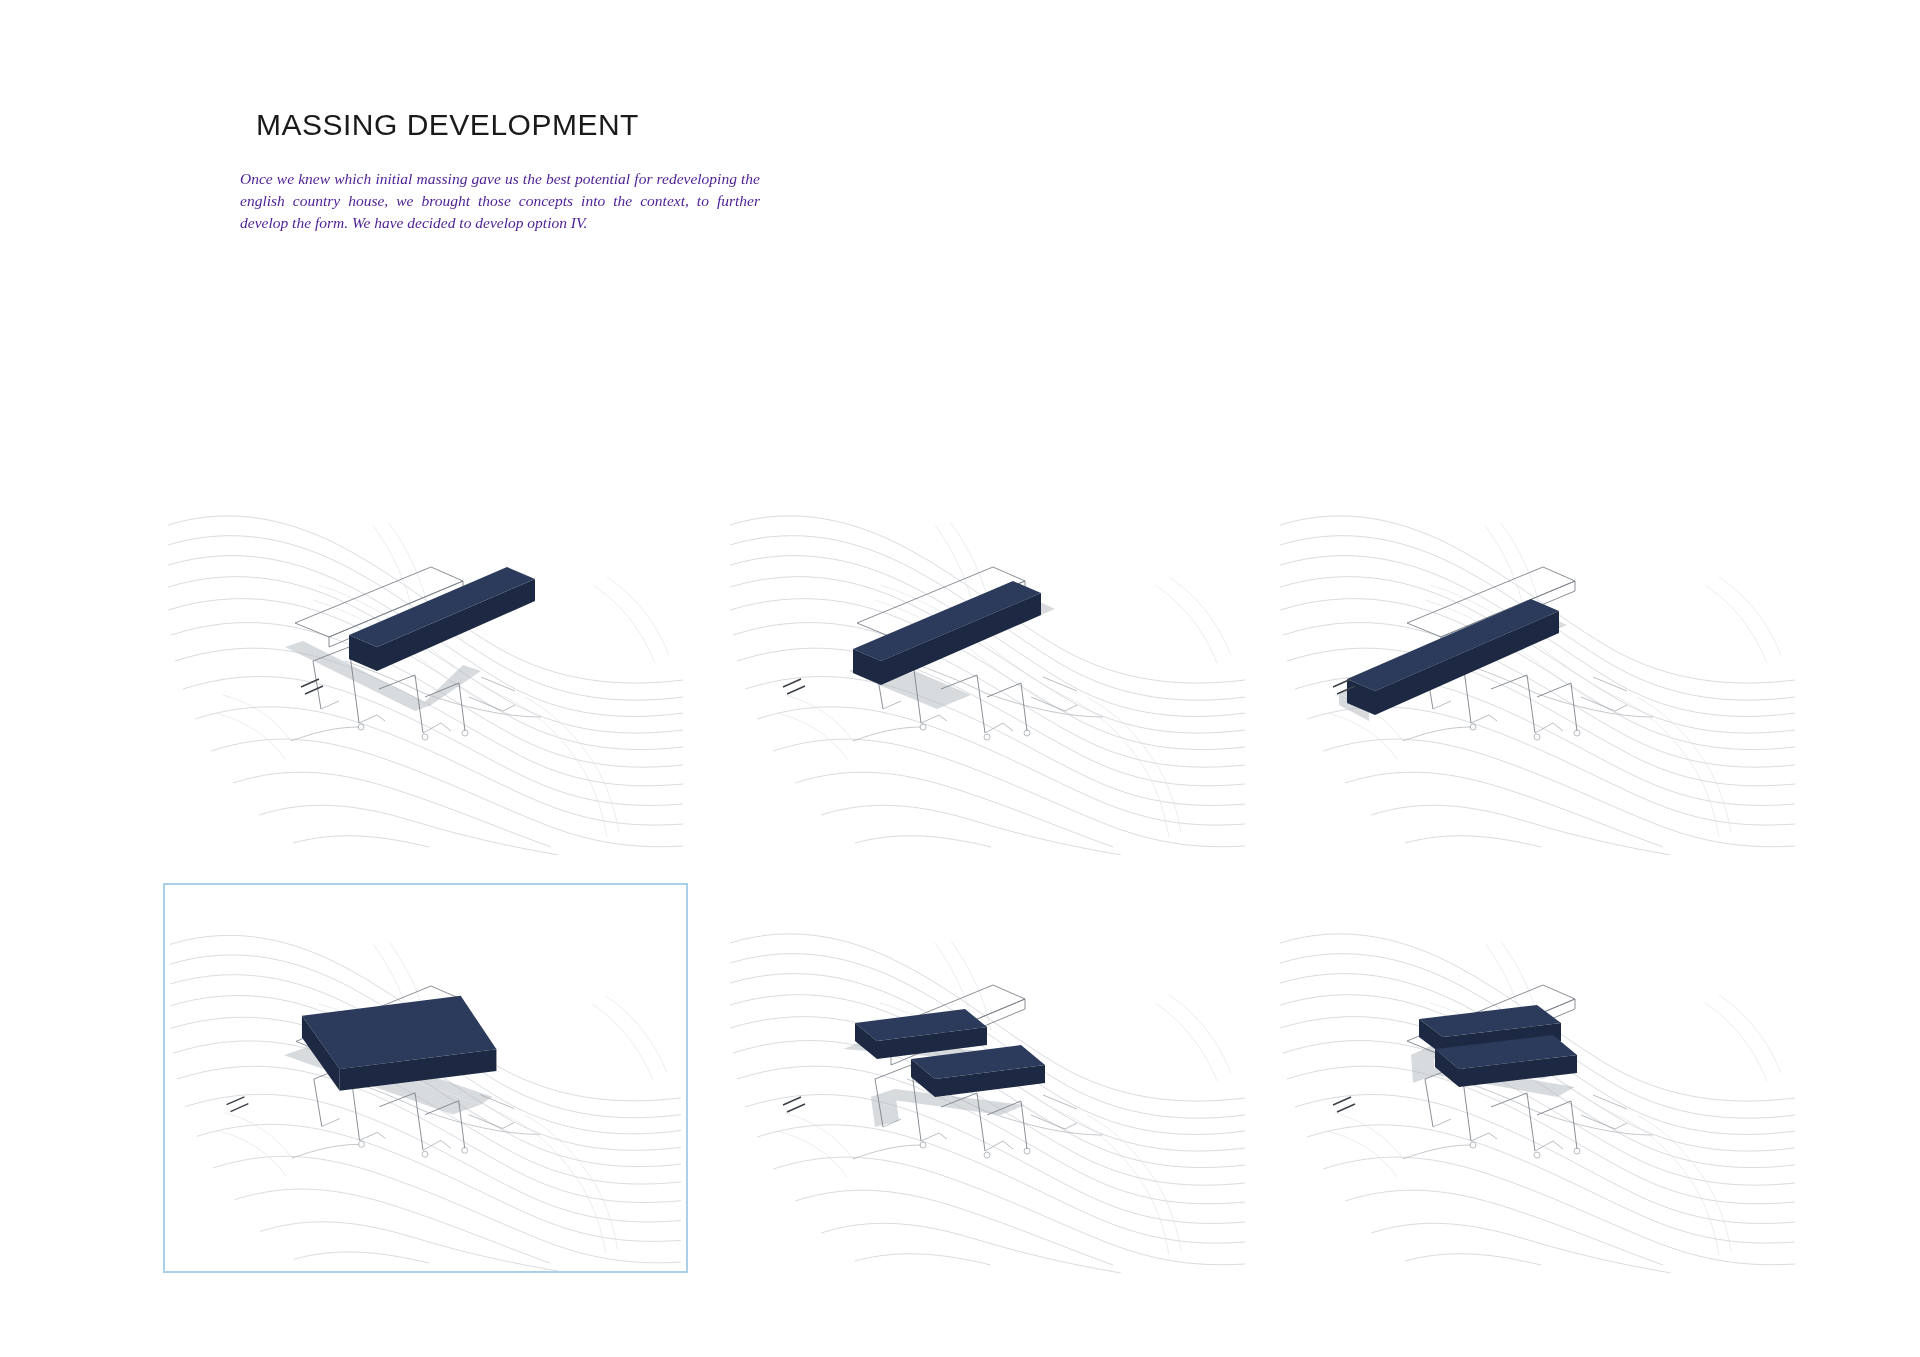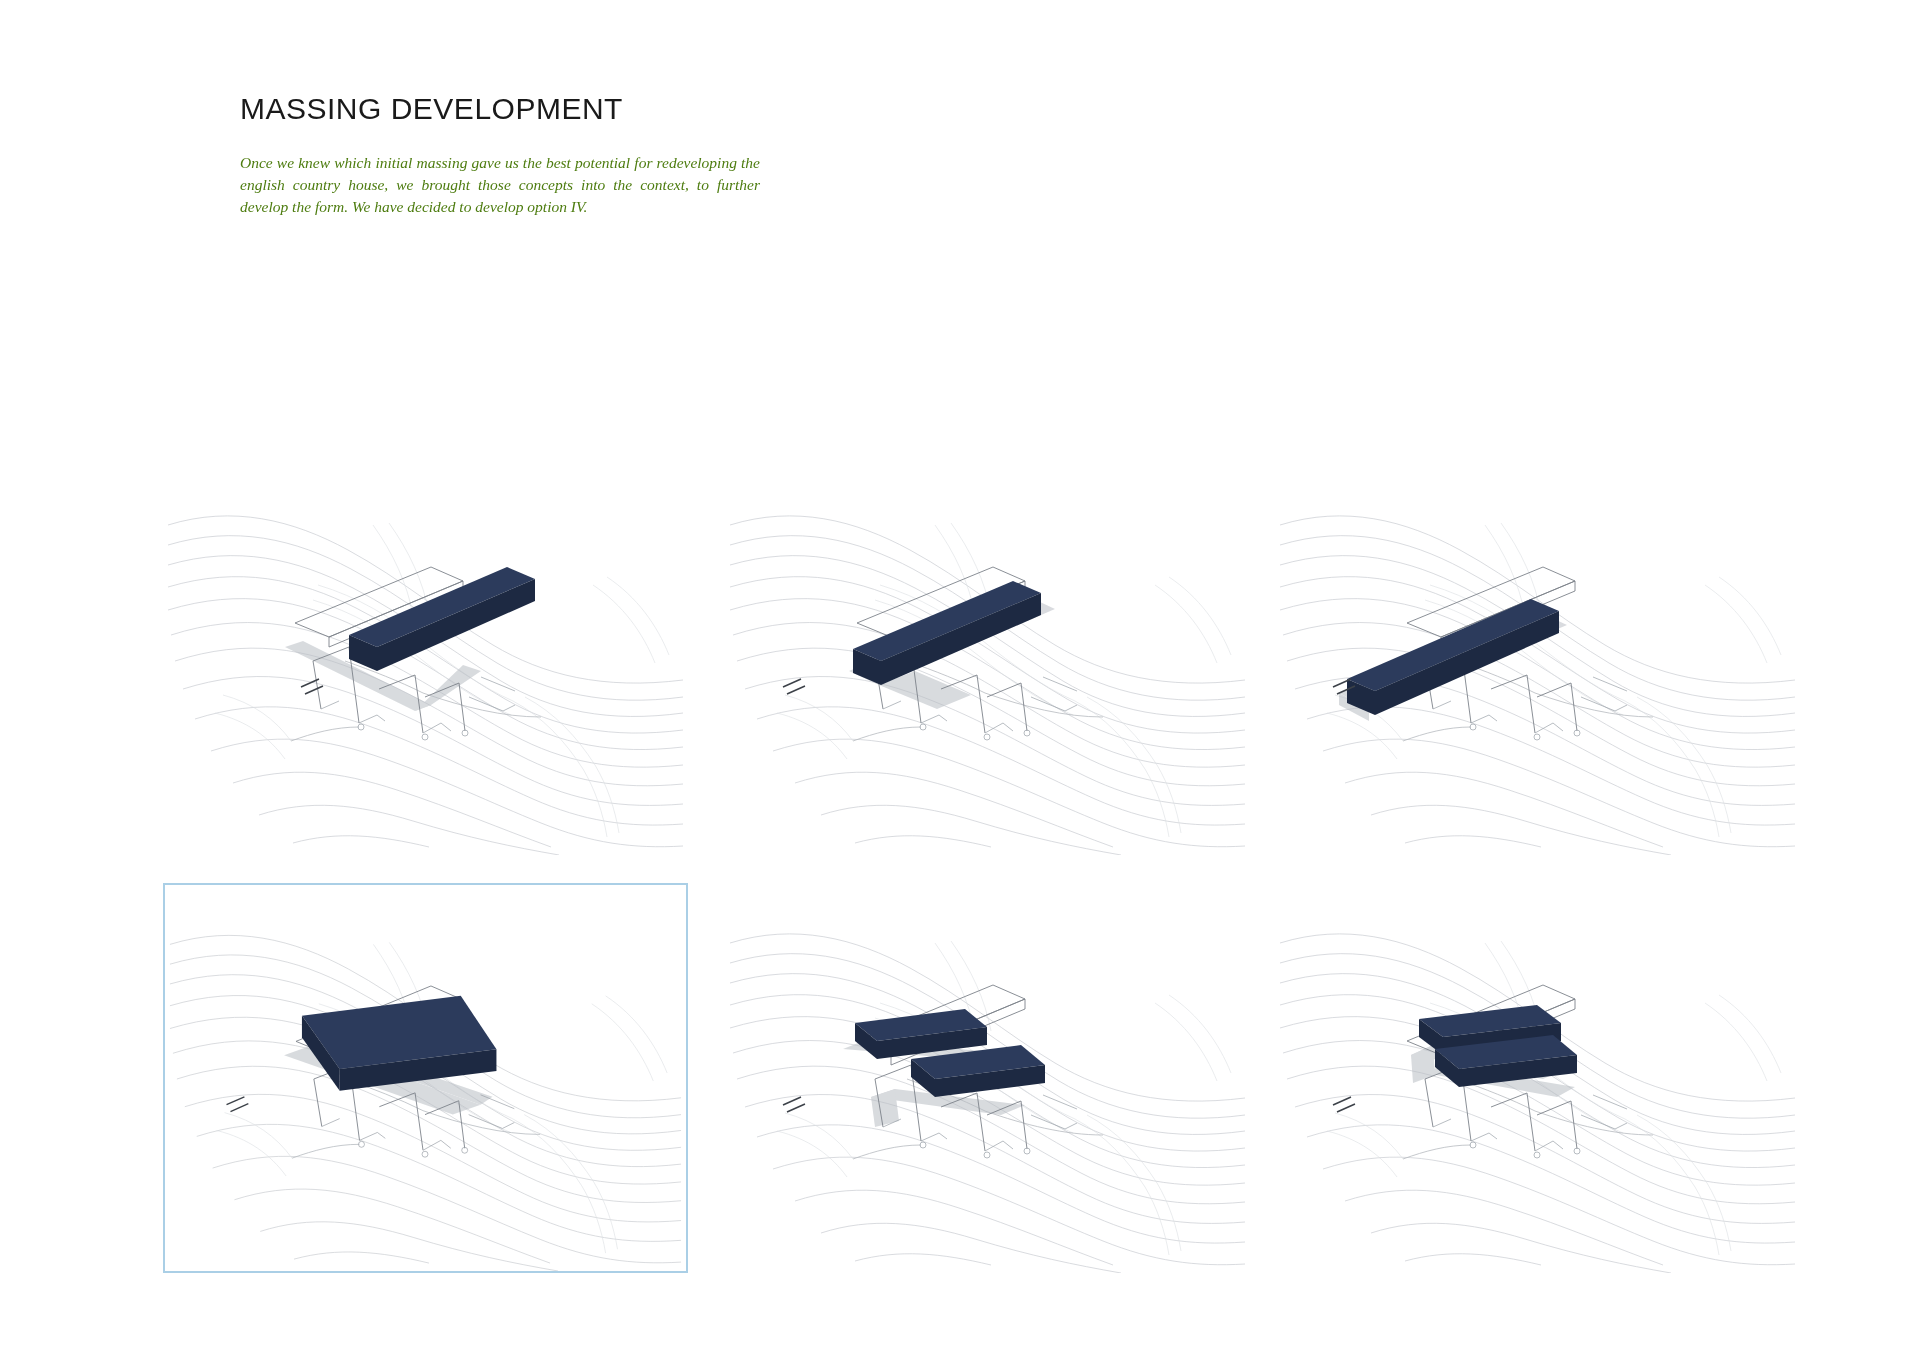--- a/index.html
+++ b/index.html
@@ -27,29 +27,29 @@
     left: 240px;
     top: 92px;
     width: 700px;
   }
   .title {
     font-family: "Liberation Sans", sans-serif;
     font-size: 30px;
     letter-spacing: 0.5px;
     color: #1a1a1a;
     font-weight: 400;
-    margin: 0;
+    margin: 16px;
     white-space: nowrap;
   }
   .body-text {
     font-family: "Liberation Serif", serif;
     font-style: italic;
     font-size: 15.5px;
     line-height: 1.42;
-    color: #4d7c0f;
+    color: #4c1d95;
     width: 520px;
     margin-top: 26px;
     text-align: justify;
   }
 
   
   .grid {
     position: absolute;
     left: 163px;
     top: 465px;

